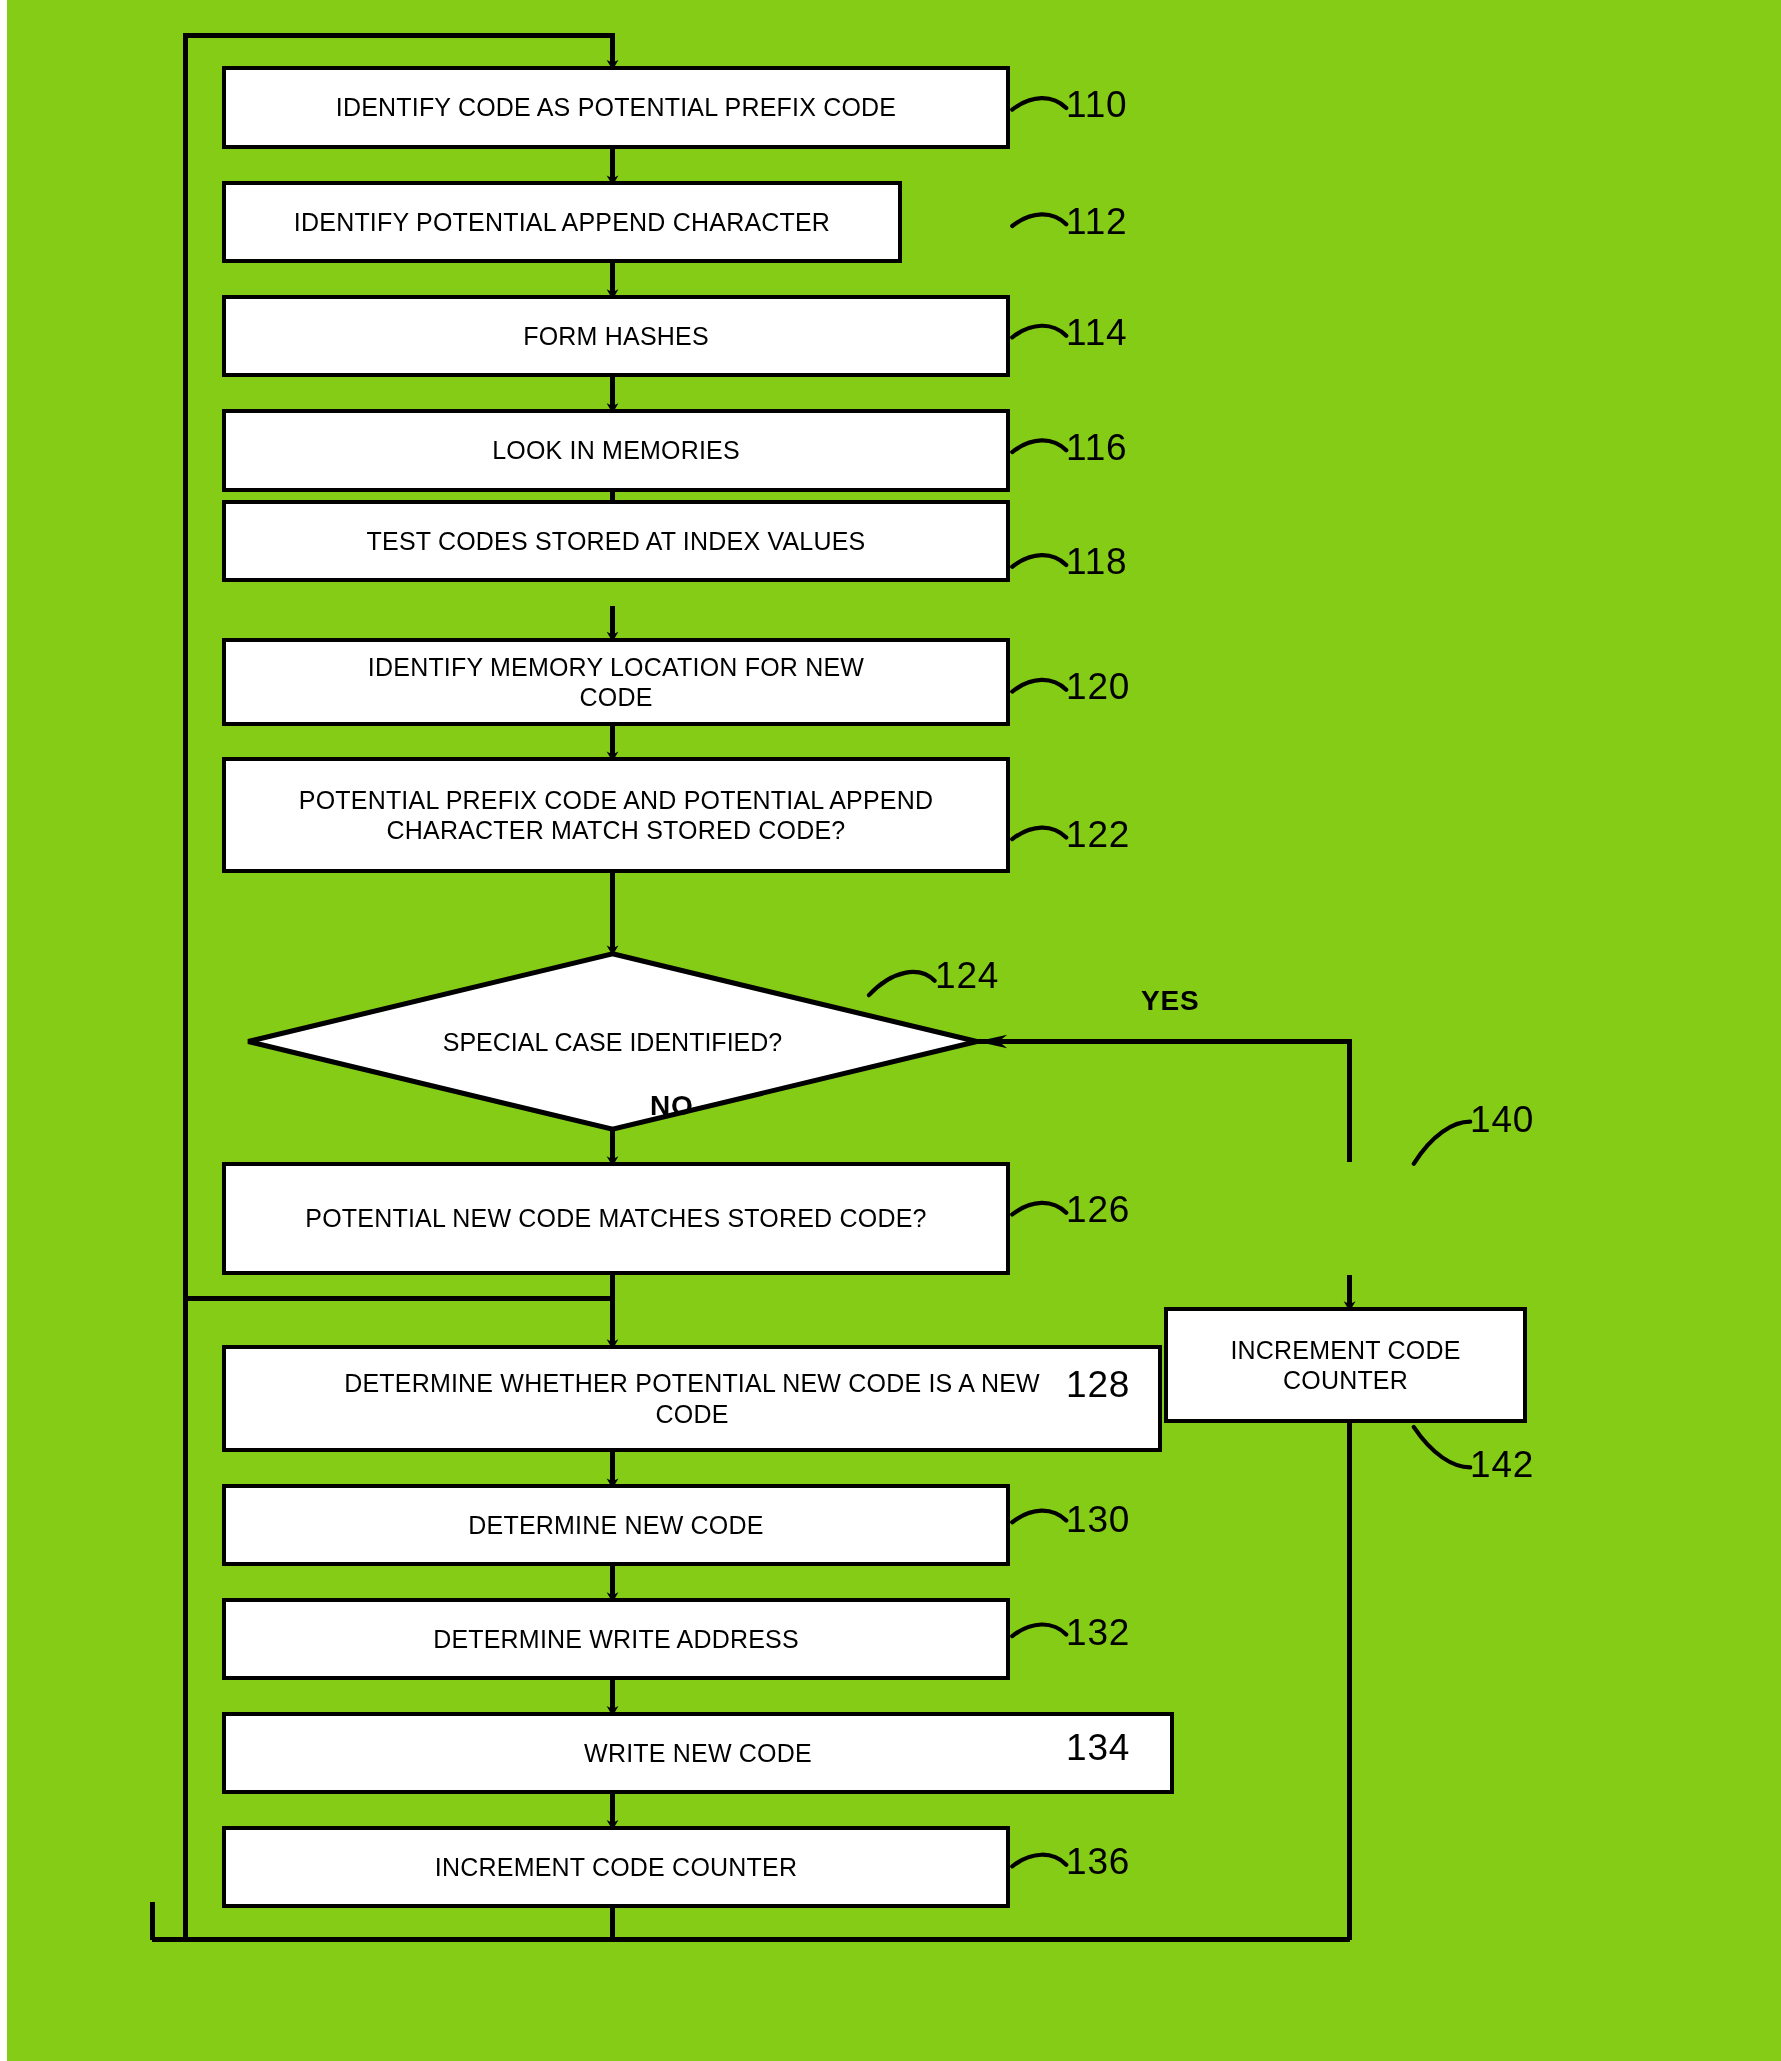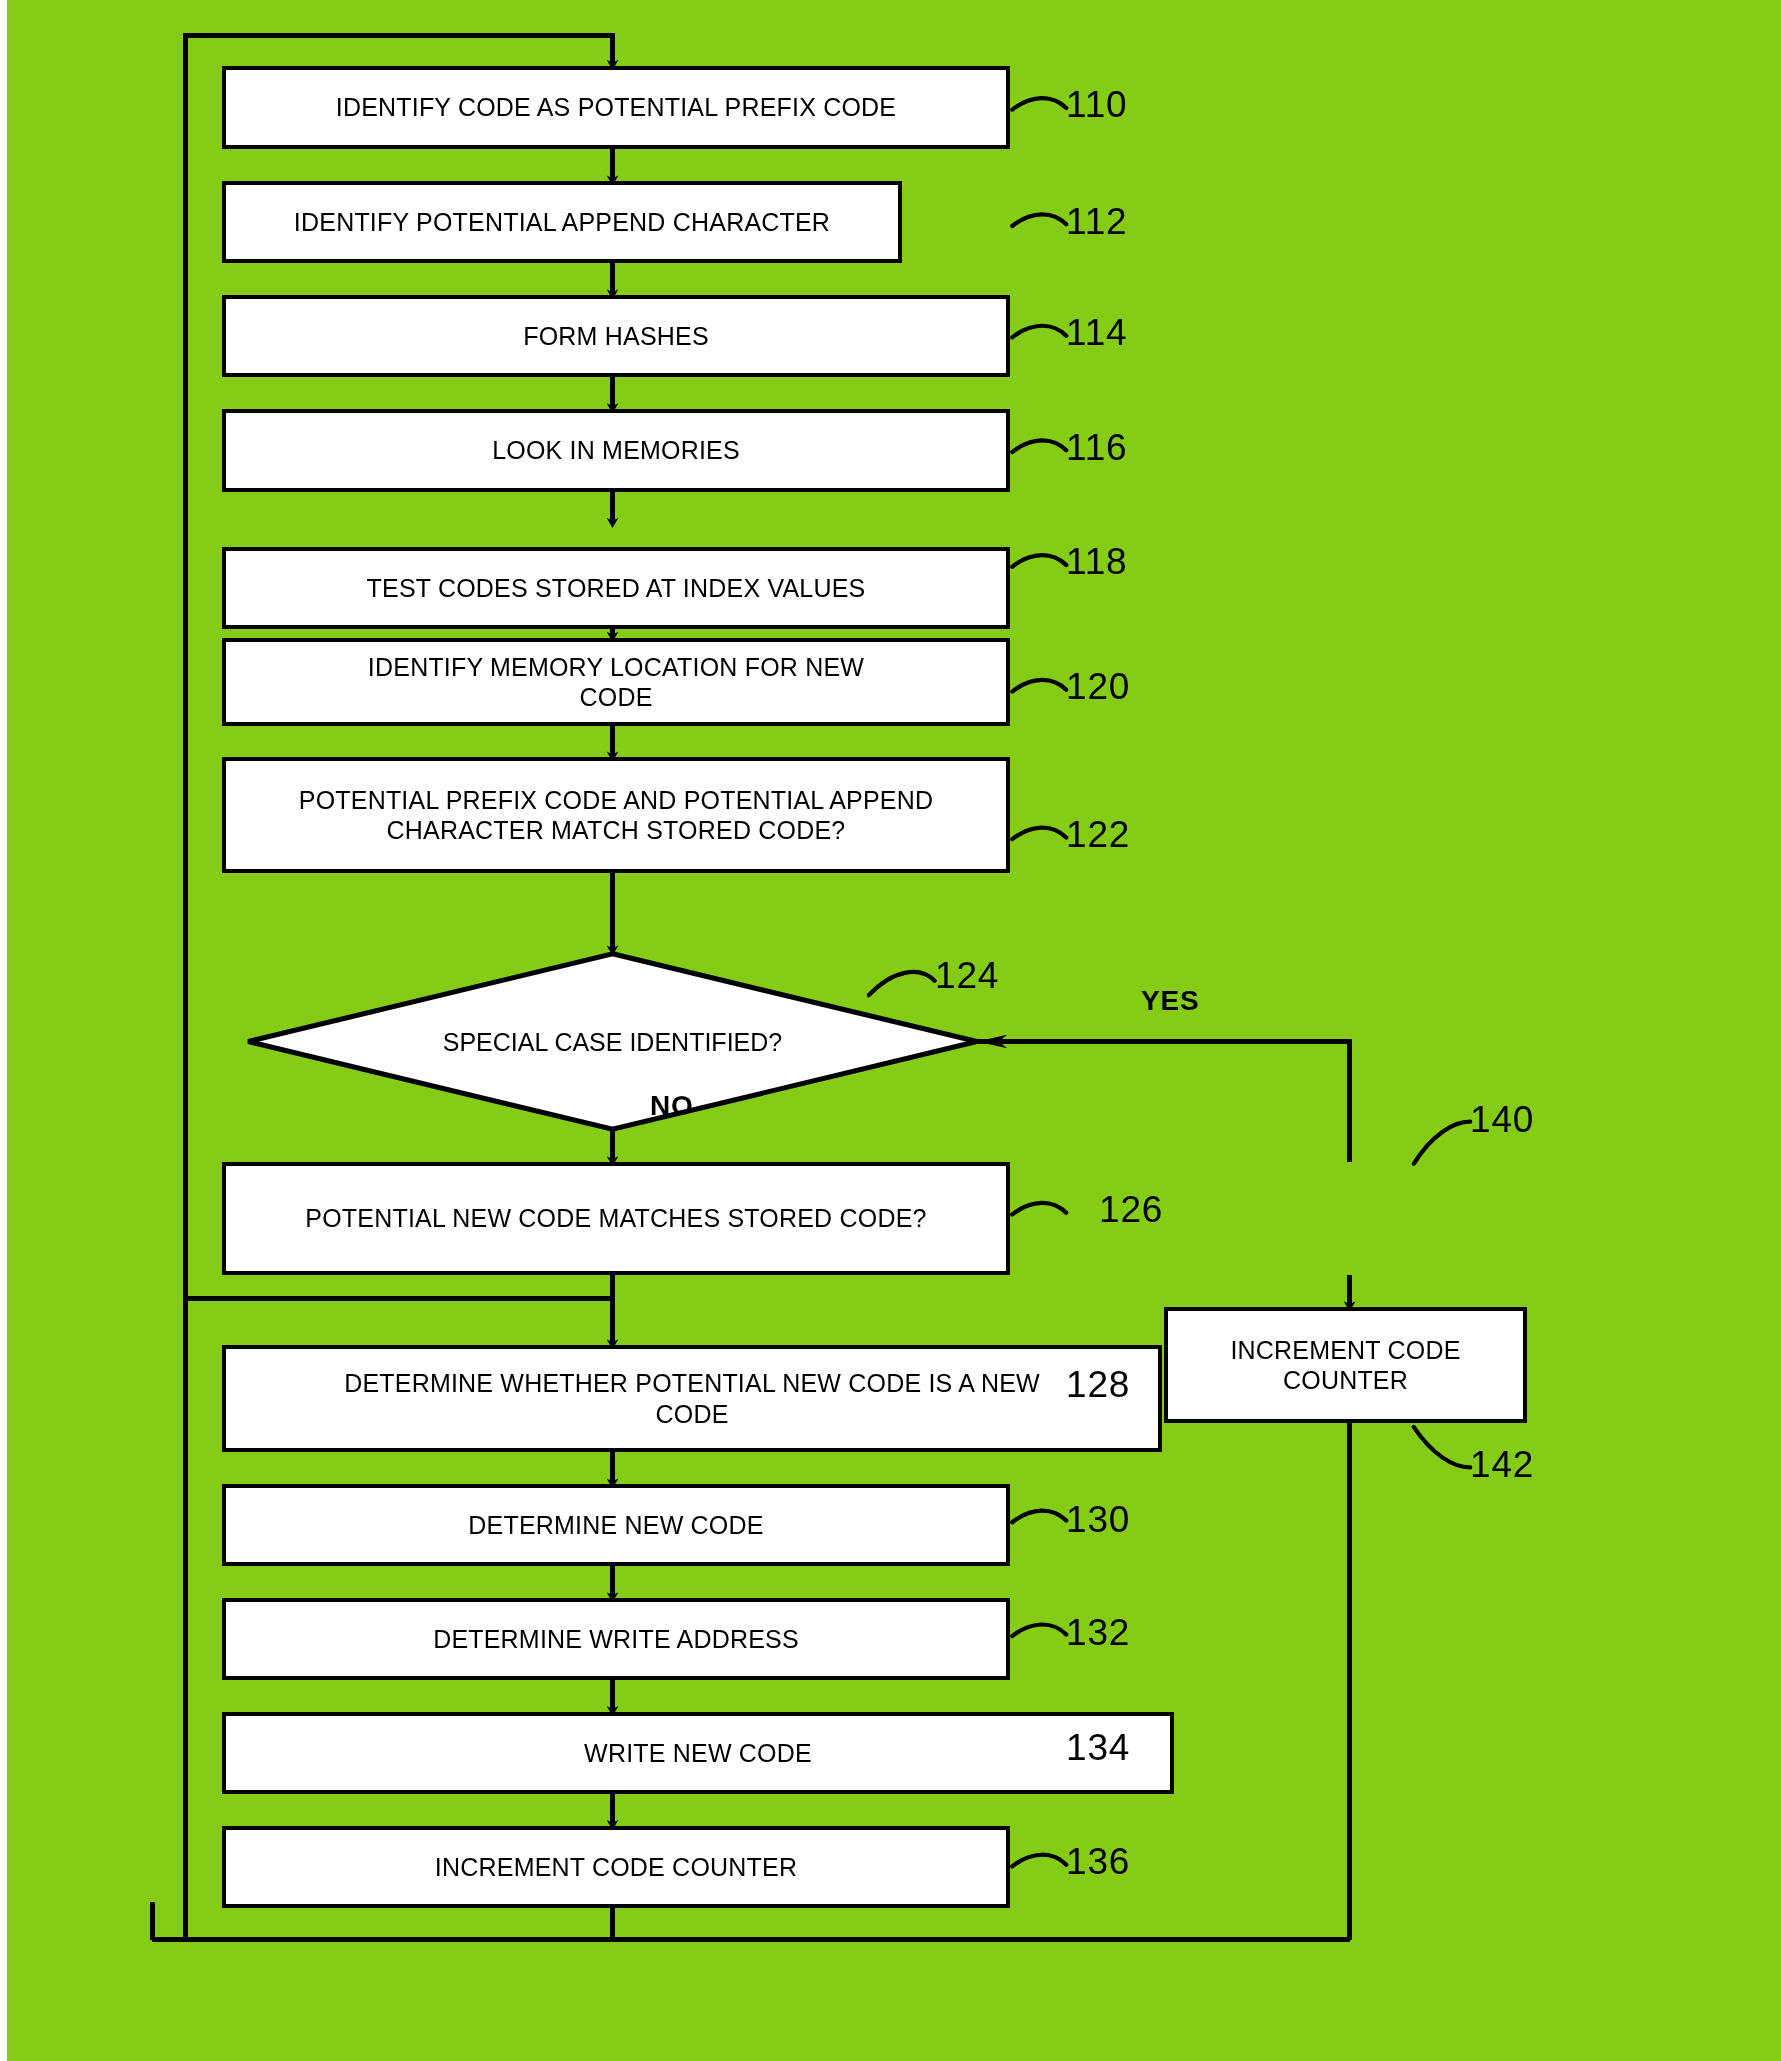--- a/index.html
+++ b/index.html
@@ -171,21 +171,21 @@
   <div class="node" style="left:215px; top:295px; width:788px; height:82px;">
     <span class="txt">FORM HASHES</span>
   </div>
   <div class="refnum" style="left:1059px; top:312px;">114</div>
 
   <div class="node" style="left:215px; top:409px; width:788px; height:83px;">
     <span class="txt">LOOK IN MEMORIES</span>
   </div>
   <div class="refnum" style="left:1059px; top:427px;">116</div>
 
-  <div class="node" style="left:215px; top:547px; width:788px; height:82px;">
+  <div class="node" style="left:215px; top:500px; width:788px; height:82px;">
     <span class="txt">TEST CODES STORED AT INDEX VALUES</span>
   </div>
   <div class="refnum" style="left:1059px; top:541px;">118</div>
 
   <div class="node" style="left:215px; top:638px; width:788px; height:88px;">
     <span class="txt" style="max-width:573px;">IDENTIFY MEMORY LOCATION FOR NEW CODE</span>
   </div>
   <div class="refnum" style="left:1059px; top:666px;">120</div>
 
   <div class="node" style="left:215px; top:757px; width:788px; height:116px;">
@@ -197,21 +197,21 @@
     <div class="diamond-text">SPECIAL CASE IDENTIFIED?</div>
   </div>
   <div class="refnum" style="left:928px; top:955px;">124</div>
 
   <div class="branchlabel" style="left:1134px; top:985px;">YES</div>
   <div class="branchlabel" style="left:643px; top:1090px;">NO</div>
 
   <div class="node" style="left:215px; top:1162px; width:788px; height:113px;">
     <span class="txt">POTENTIAL NEW CODE MATCHES STORED CODE?</span>
   </div>
-  <div class="refnum" style="left:1092px; top:1189px;">126</div>
+  <div class="refnum" style="left:1059px; top:1189px;">126</div>
 
   <div class="node" style="left:215px; top:1345px; width:940px; height:107px;">
     <span class="txt" style="max-width:700px;">DETERMINE WHETHER POTENTIAL NEW CODE IS A NEW CODE</span>
   </div>
   <div class="refnum" style="left:1059px; top:1364px;">128</div>
 
   <div class="node" style="left:215px; top:1484px; width:788px; height:82px;">
     <span class="txt">DETERMINE NEW CODE</span>
   </div>
   <div class="refnum" style="left:1059px; top:1499px;">130</div>

